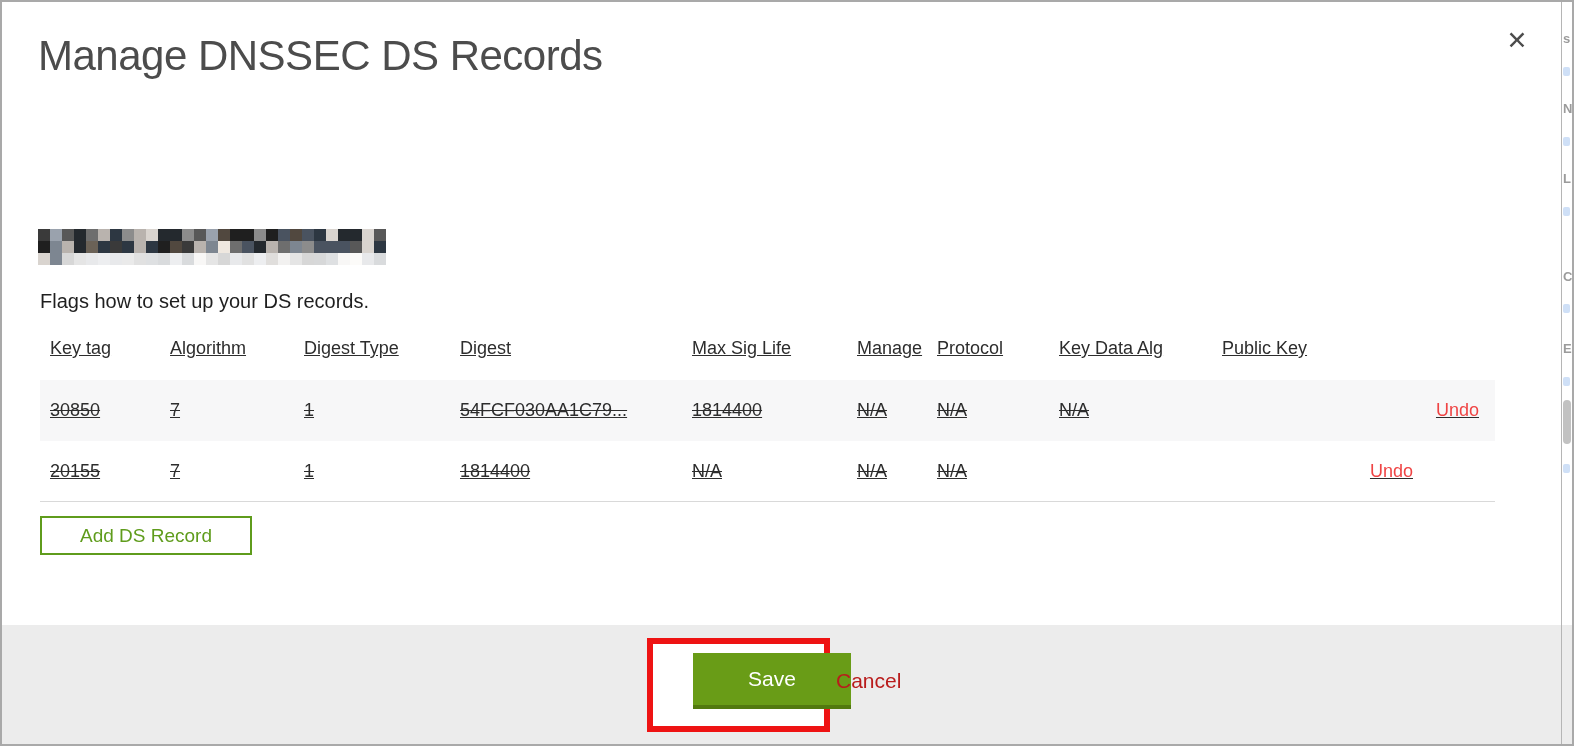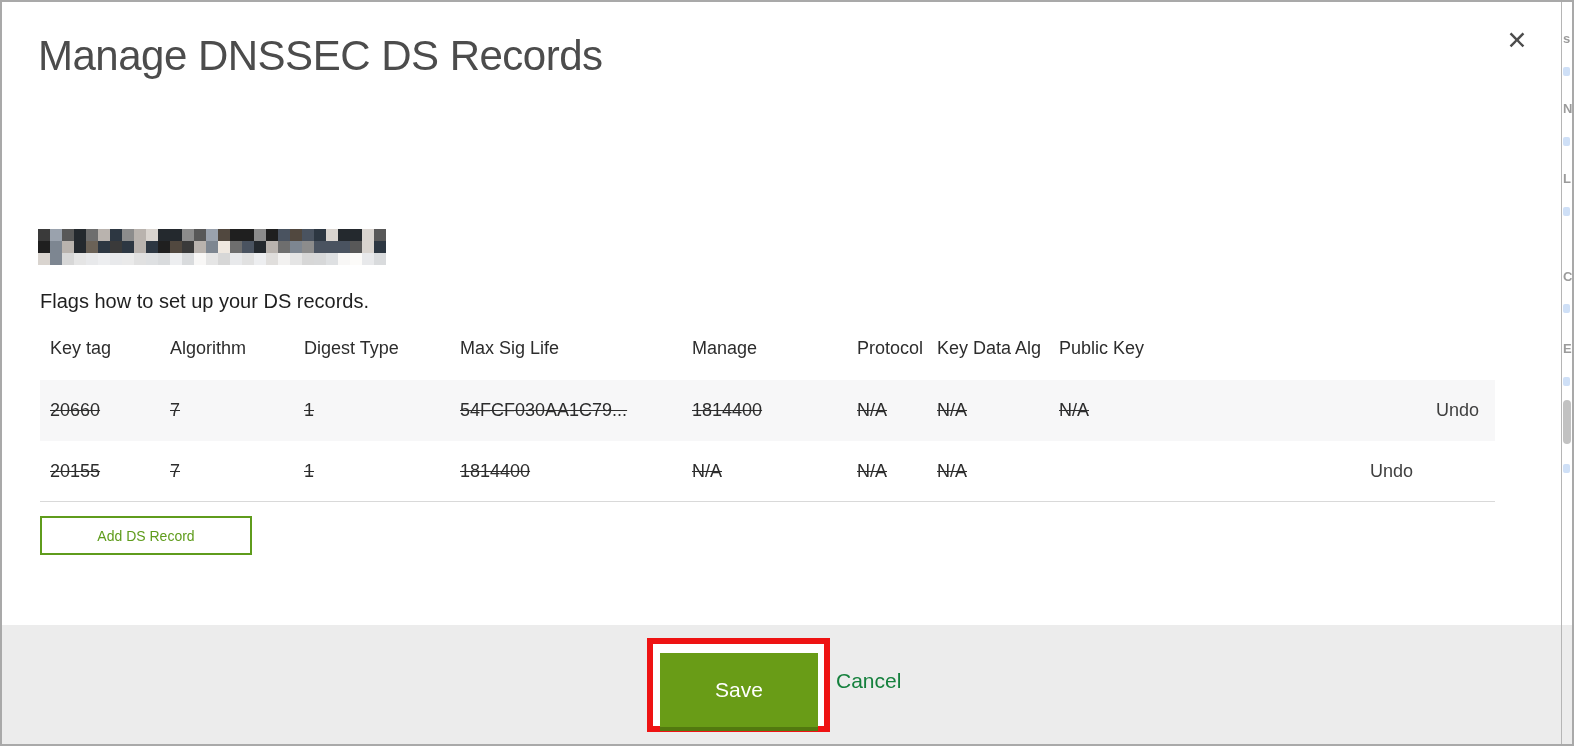--- a/index.html
+++ b/index.html
@@ -32,57 +32,57 @@
   .subtitle {
     position: absolute; left: 38px; top: 288px;
     font-size: 20px; color: #1f1f1f;
   }
   
   .ds-table { position: absolute; left: 38px; top: 330px; width: 1455px; }
   .t-row {
     display: grid;
     grid-template-columns: 130px 134px 156px 232px 165px 80px 122px 163px 207px 1fr;
     align-items: center;
-    font-size: 18px; color: #2d2d2d;
+    font-size: 18px; color: #2d2d2d; text-decoration: underline;
   }
   .t-head { height: 48px; align-items: start; padding-top: 6px; }
   .t-head .cell { color: #2d2d2d; }
   .t-body { height: 61px; }
   .t-body.odd { background: #f7f7f8; }
   .t-body.even { background: #ffffff; border-bottom: 1px solid #d9d9d9; }
   .cell:first-child { padding-left: 10px; }
   .struck .val { text-decoration: line-through; }
   .cell-action { text-align: right; padding-right: 16px; }
-  .link { color: #404040; cursor: pointer; text-decoration: none; }
+  .link { color: #ef4444; cursor: pointer; text-decoration: none; }
   
   .add-record-btn {
     position: absolute; left: 38px; top: 514px; width: 212px; height: 39px;
     background: #ffffff; border: 2px solid #5f9c1c; color: #5f9c1c;
-    font-size: 14px; display: flex; align-items: center; justify-content: center;
+    font-size: 19px; display: flex; align-items: center; justify-content: center;
     cursor: pointer;
   }
   
   .footer {
     position: absolute; left: 0; right: 0; top: 623px; bottom: 0;
     background: #ececec;
   }
   .annotation-box {
     position: absolute; left: 645px; top: 636px; width: 183px; height: 94px;
     border: 6px solid #ee1313; background: #ffffff;
   }
   .save-btn {
-    position: absolute; left: 658px; top: 651px; width: 158px; height: 78px;
+    position: absolute; left: 691px; top: 651px; width: 158px; height: 56px;
     background: #699c17; border: none; border-bottom: 4px solid #52790f;
     color: #ffffff; font-size: 21px; display: flex; align-items: center;
     justify-content: center; cursor: pointer;
     font-family: "Liberation Sans", sans-serif;
   }
   .cancel-link {
     position: absolute; left: 834px; top: 667px;
-    font-size: 21px; color: #15803d; cursor: pointer; text-align: right;
+    font-size: 21px; color: #b91c1c; cursor: pointer; text-align: right;
   }
   
   .sliver {
     position: absolute; top: 0; right: 0; width: 11px; height: 100%;
     border-left: 1px solid #b5b5b5; overflow: hidden;
   }
   .frag {
     position: absolute; left: 1px; font-size: 13px; font-weight: 700;
     color: #9b9b9b; line-height: 13px;
   }
@@ -193,30 +193,31 @@
       <div class="px" style="background: rgb(45, 55, 66); opacity: 0.18;"></div>
     </div>
 
   <div class="subtitle">Flags how to set up your DS records.</div>
 
   <div class="ds-table">
     <div class="t-row t-head">
       <div class="cell">Key tag</div>
       <div class="cell">Algorithm</div>
       <div class="cell">Digest Type</div>
+      <div class="cell">Digest</div>
       <div class="cell">Max Sig Life</div>
       <div class="cell">Manage</div>
       <div class="cell">Protocol</div>
       <div class="cell">Key Data Alg</div>
       <div class="cell">Public Key</div>
       <div class="cell"></div>
     </div>
 
     <div class="t-row t-body odd struck">
-      <div class="cell"><span class="val">20660</span></div>
+      <div class="cell"><span class="val">30850</span></div>
       <div class="cell"><span class="val">7</span></div>
       <div class="cell"><span class="val">1</span></div>
       <div class="cell"><span class="val">54FCF030AA1C79...</span></div>
       <div class="cell"><span class="val">1814400</span></div>
       <div class="cell"><span class="val">N/A</span></div>
       <div class="cell"><span class="val">N/A</span></div>
       <div class="cell"><span class="val">N/A</span></div>
       <div class="cell"><span class="val"></span></div>
       <div class="cell cell-action"><a class="link">Undo</a></div>
     </div>

